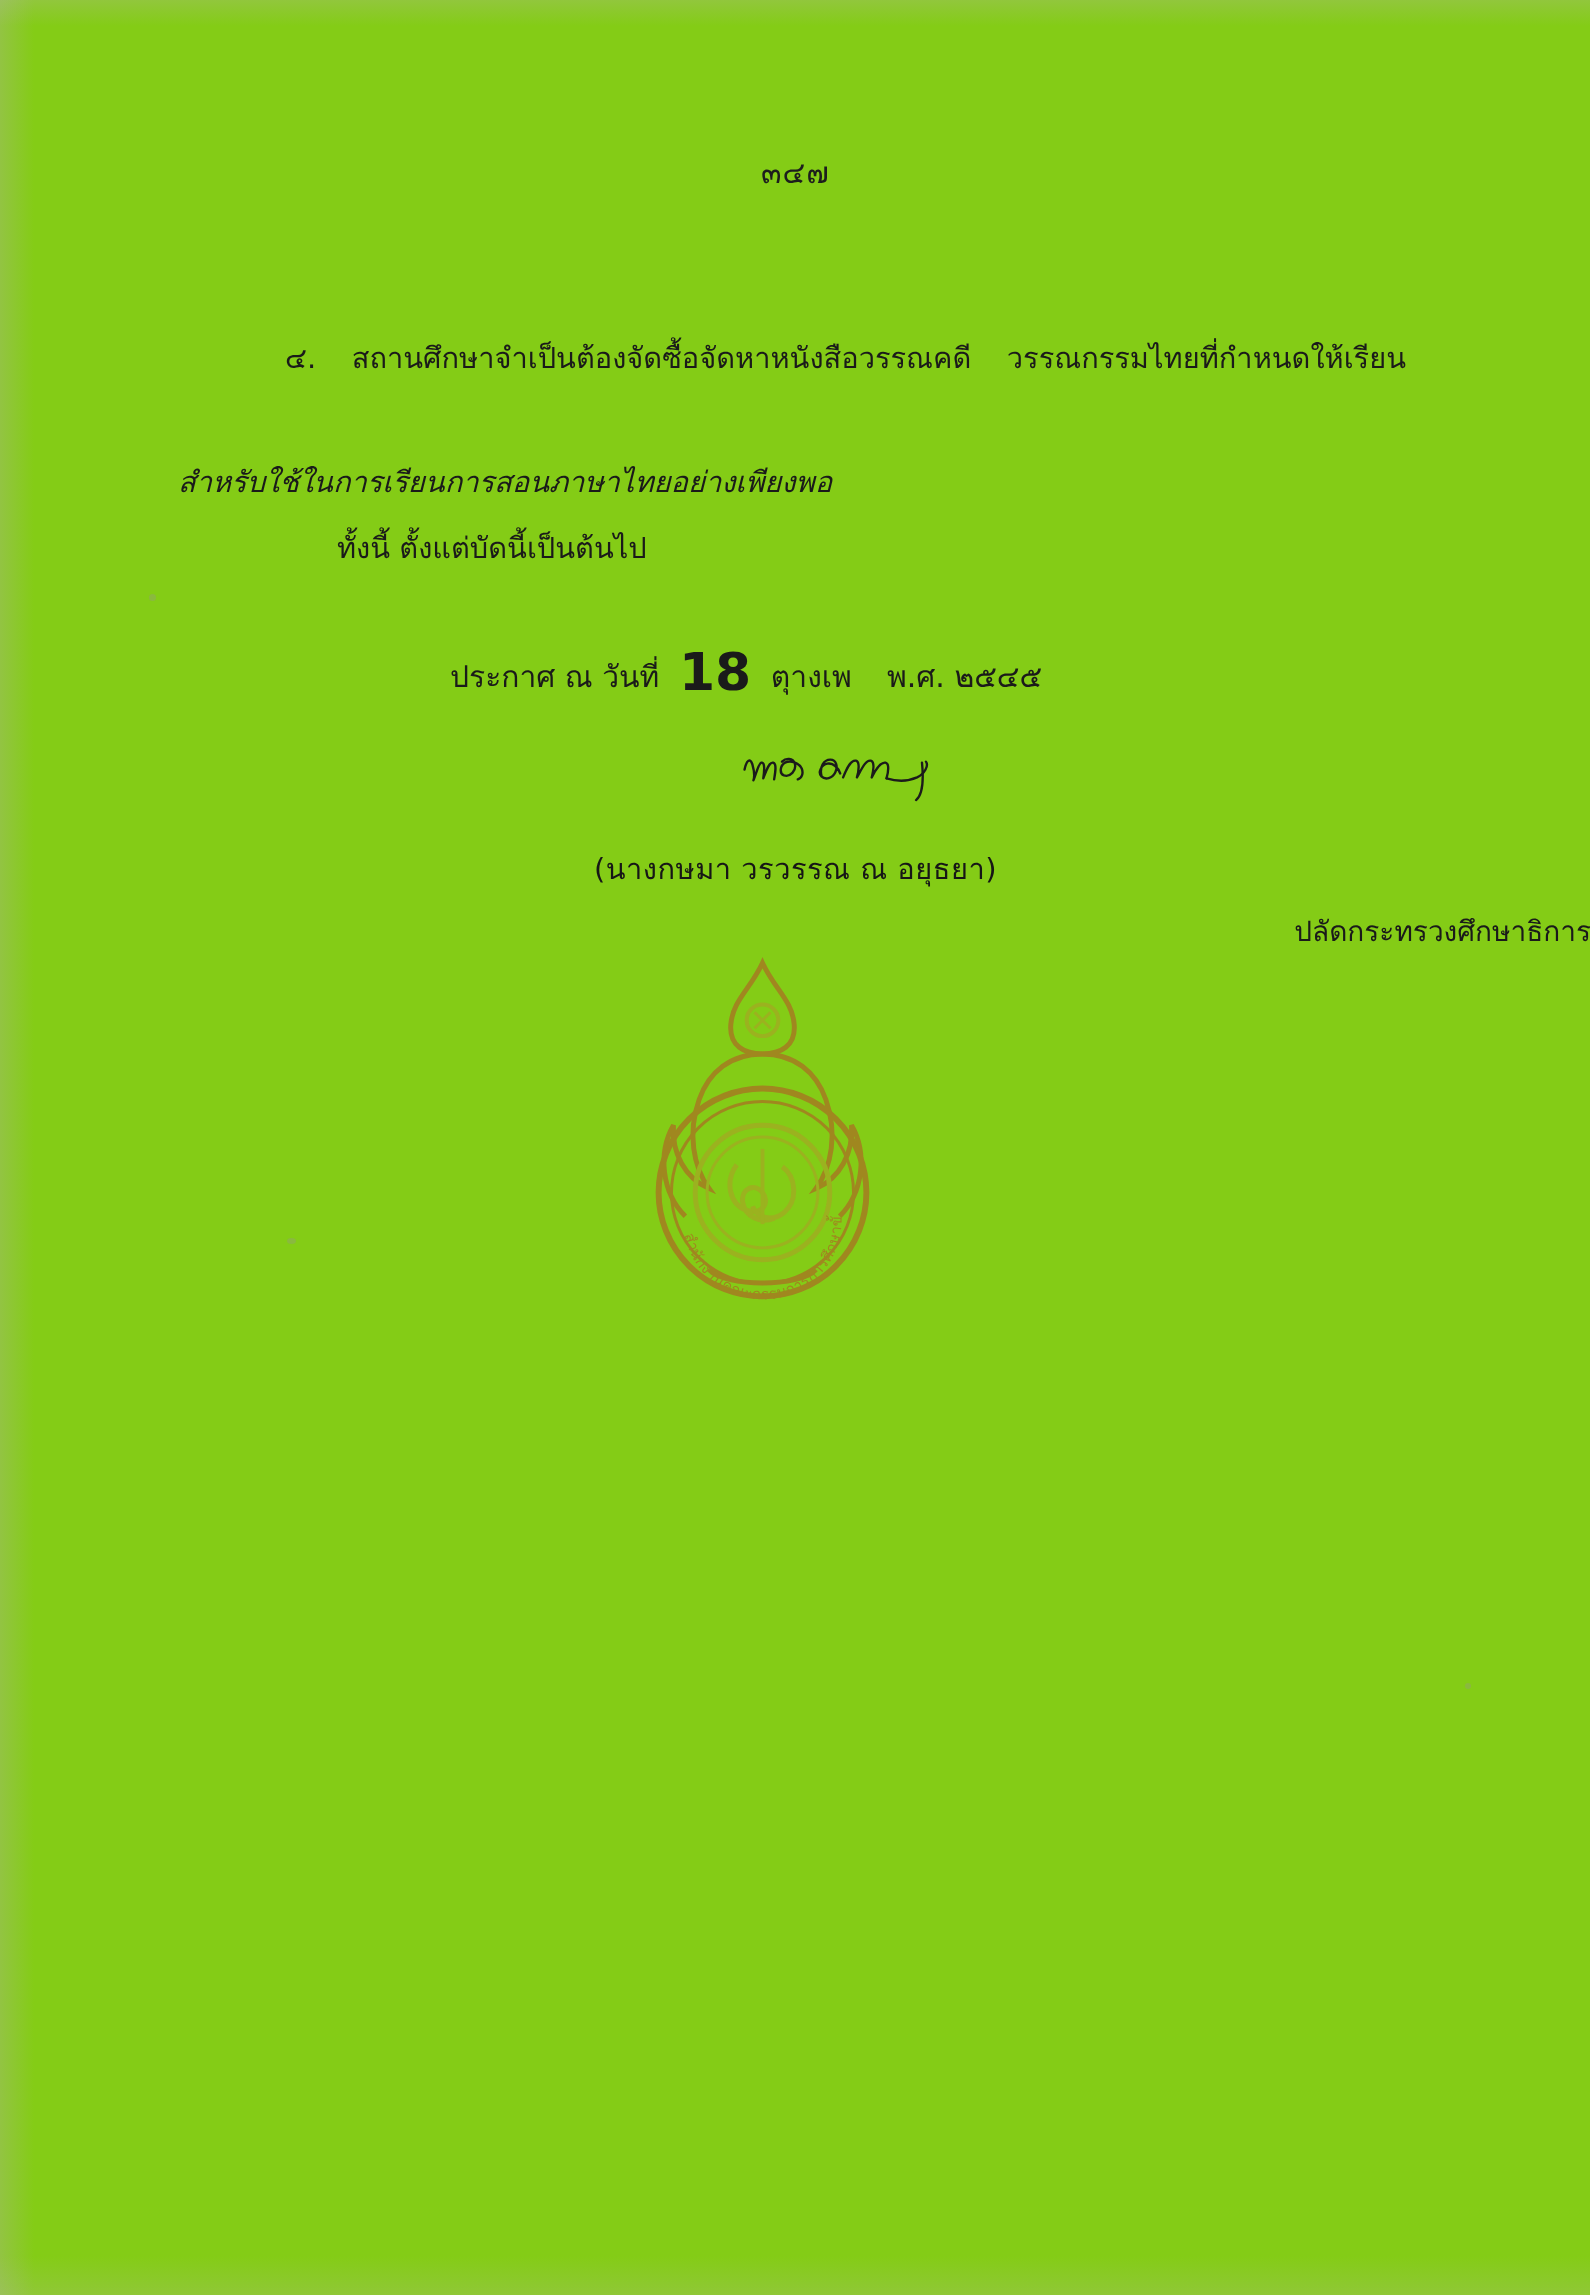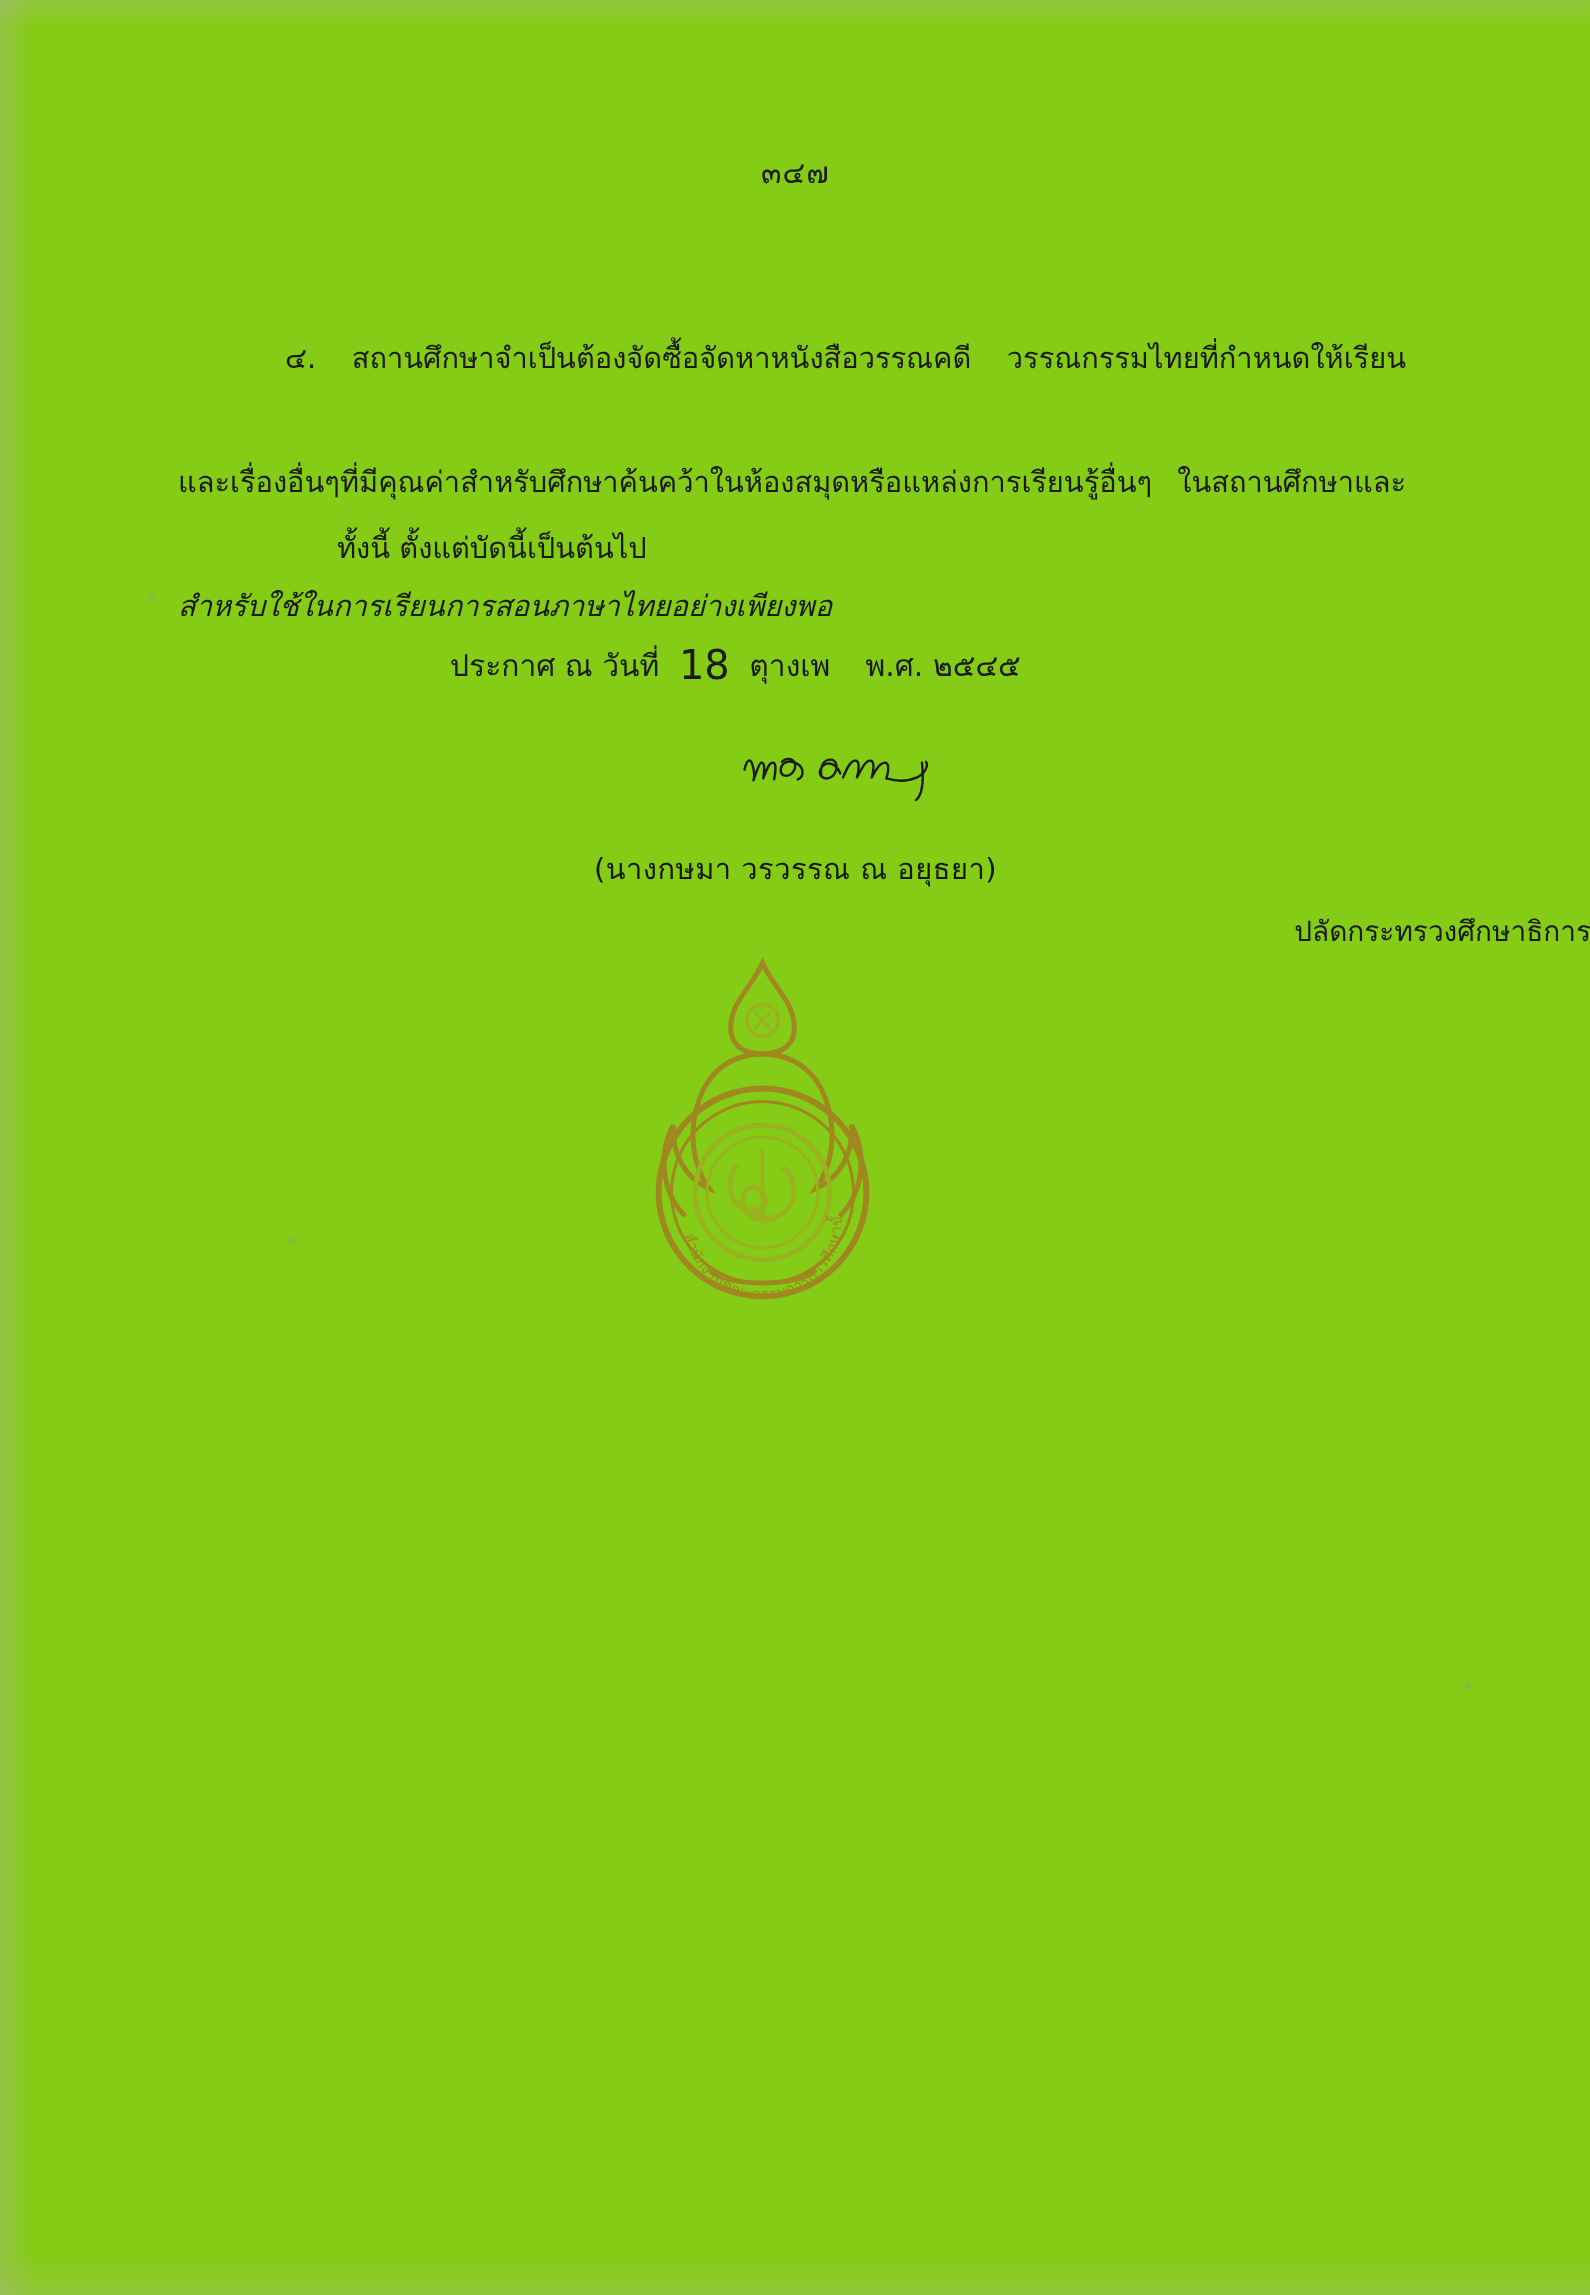--- a/index.html
+++ b/index.html
@@ -103,22 +103,22 @@
 
   .announce-line {
     position: absolute;
     left: 450px;
     top: 639px;
     font-size: 30px;
     color: #1a1a1a;
     white-space: nowrap;
   }
   .announce-line .daynum {
-    font-size: 40px;
-    font-weight: normal;
+    font-size: 52px;
+    font-weight: bold;
     padding: 0 10px;
     letter-spacing: 0px;
     position: relative;
     top: 3px;
   }
   .announce-line .sp {
     display: inline-block;
     width: 16px;
   }
 
@@ -172,21 +172,20 @@
   <div class="scan-edge-bottom"></div>
   <div class="scan-speck" style="left:149px; top:594px; width:7px; height:7px;"></div>
   <div class="scan-speck" style="left:287px; top:1238px; width:9px; height:6px;"></div>
   <div class="scan-speck" style="left:1465px; top:1683px; width:6px; height:6px;"></div>
 
   <div class="page-number">๓๔๗</div>
 
   <div class="body-block">
     <div class="para">
       <span class="line-justified"><span class="indent"></span><span>๔. สถานศึกษาจำเป็นต้องจัดซื้อจัดหาหนังสือวรรณคดี  วรรณกรรมไทยที่กำหนดให้เรียน</span></span>
-      <span class="line-justified"><span>และเรื่องอื่นๆที่มีคุณค่าสำหรับศึกษาค้นคว้าในห้องสมุดหรือแหล่งการเรียนรู้อื่นๆ ในสถานศึกษาและ</span></span>
       <span class="line"><span>สำหรับใช้ในการเรียนการสอนภาษาไทยอย่างเพียงพอ</span></span>
     </div>
   </div>
 
   <div class="para-2">ทั้งนี้  ตั้งแต่บัดนี้เป็นต้นไป</div>
 
   <div class="announce-line">
     <span>ประกาศ  ณ  วันที่</span>
     <span class="daynum">18</span>
     <span>ตุางเพ</span>

